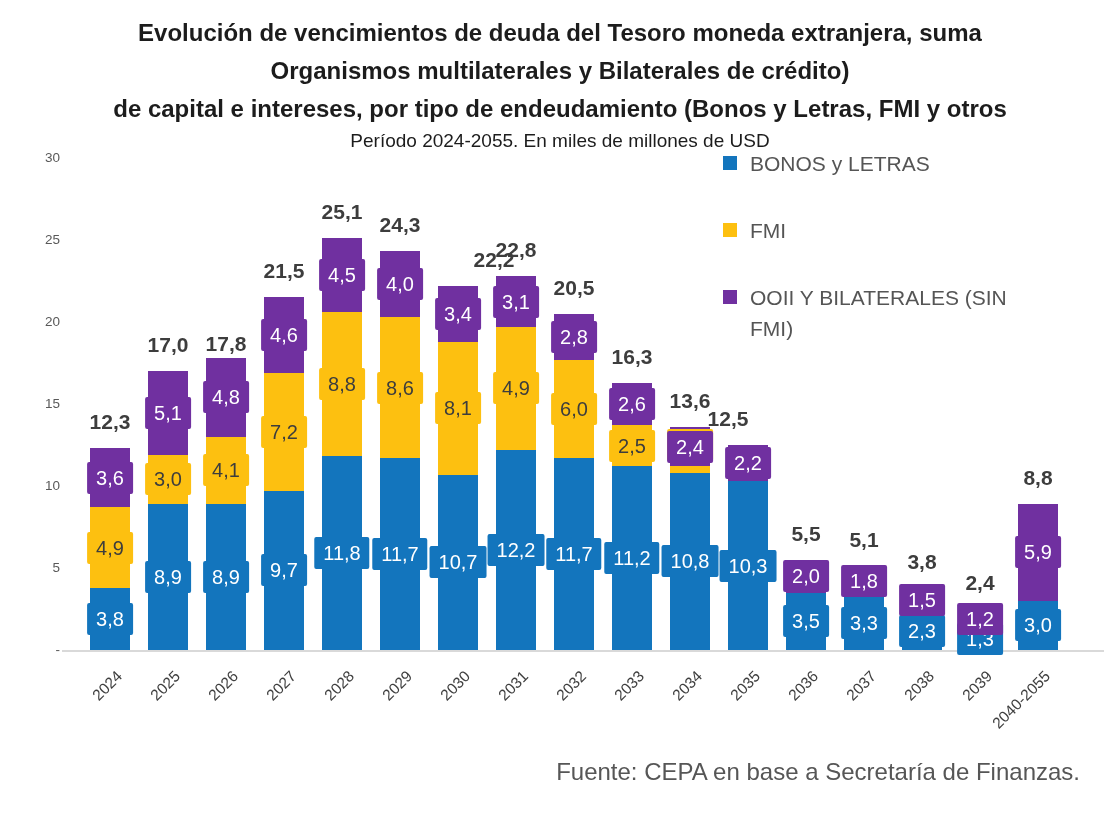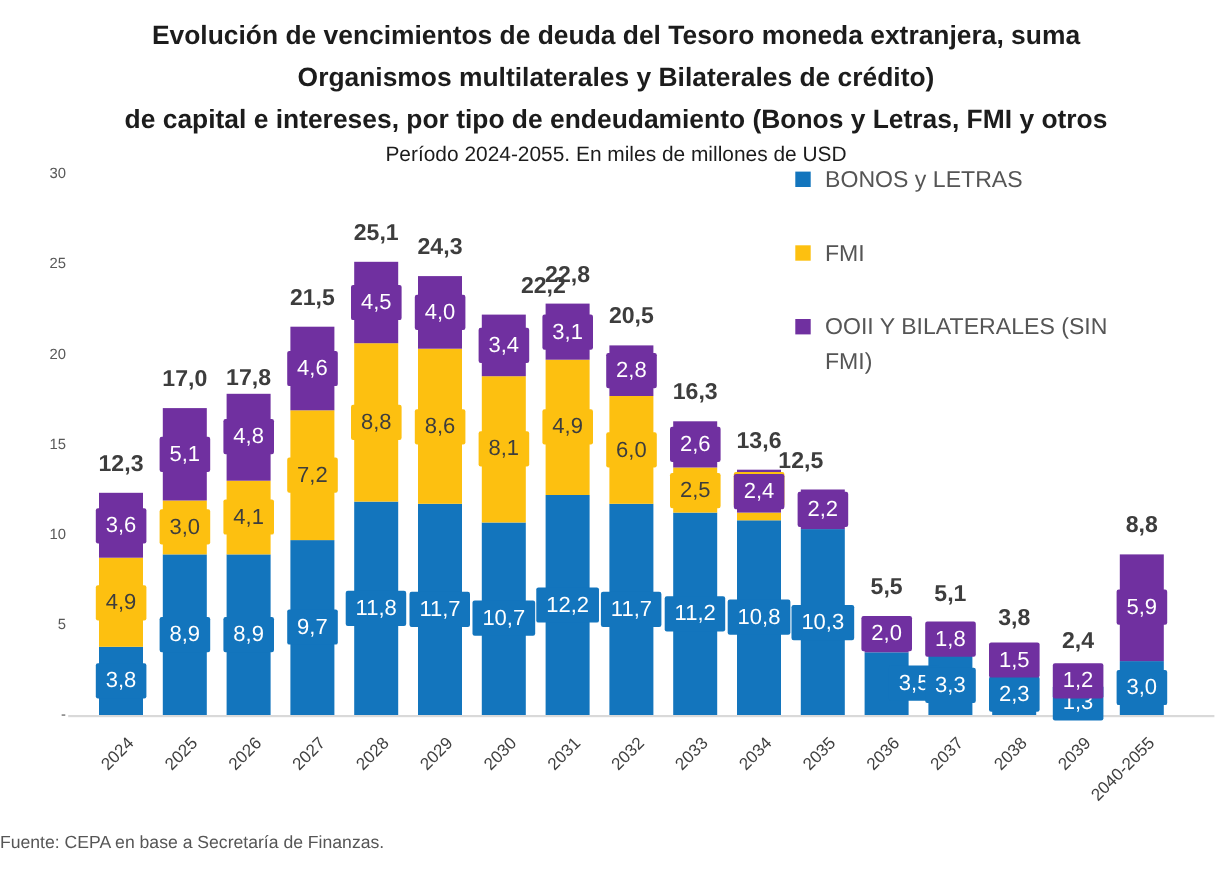--- a/index.html
+++ b/index.html
@@ -12,21 +12,21 @@
   .legend-entry{display:flex;align-items:flex-start;gap:13px;font-size:21px;color:#555555;line-height:31px;}
   .swatch{width:14px;height:14px;flex:0 0 14px;margin-top:8px;}
   .legend-label{width:300px;}
   .plot{position:absolute;left:0;top:0;width:1120px;height:813px;}
   .axis{position:absolute;background:#d9d9d9;}
   .yt{position:absolute;width:60px;text-align:right;font-size:13.5px;color:#595959;line-height:18px;}
   .seg{position:absolute;z-index:2;}
   .seg-label{position:absolute;transform:translate(-50%,-50%);padding:2px 9px;font-size:20px;line-height:28px;border-radius:2px;white-space:nowrap;z-index:3;}
   .total{position:absolute;transform:translateX(-50%);font-size:21px;font-weight:bold;color:#3d3d3d;line-height:24px;white-space:nowrap;z-index:4;}
   .xl{position:absolute;width:140px;text-align:right;font-size:15.5px;color:#3f3f3f;line-height:16px;white-space:nowrap;transform:rotate(-45deg);transform-origin:100% 0;z-index:1;}
-  .footer{position:absolute;top:758px;left:0;width:1080px;text-align:left;font-size:16px;color:#565656;z-index:5;}
+  .footer{position:absolute;top:758px;left:0;width:1080px;text-align:right;font-size:24px;color:#565656;z-index:5;}
 </style>
 </head>
 <body>
 
 <div class="stage">
 
   <div class="title-block">
     <div class="title-line">Evolución de vencimientos de deuda del Tesoro moneda extranjera, suma</div>
     <div class="title-line">Organismos multilaterales y Bilaterales de crédito)</div>
     <div class="title-line">de capital e intereses, por tipo de endeudamiento (Bonos y Letras, FMI y otros</div>
@@ -139,21 +139,21 @@
       <div class="xl" style="left: 496px; top: 668px;">2033</div>
       <div class="seg-label" style="left: 690px; top: 561.44px; background: rgb(19, 117, 189); color: rgb(255, 255, 255);">10,8</div>
       <div class="seg-label" style="left: 690px; top: 445px; background: rgb(253, 192, 16); color: rgb(61, 61, 61);">0,4</div>
       <div class="seg-label" style="left: 690px; top: 446.64px; background: rgb(112, 48, 160); color: rgb(255, 255, 255);">2,4</div>
       <div class="total" style="left: 690px; top: 388.96px;">13,6</div>
       <div class="xl" style="left: 554px; top: 668px;">2034</div>
       <div class="seg-label" style="left: 748px; top: 565.54px; background: rgb(19, 117, 189); color: rgb(255, 255, 255);">10,3</div>
       <div class="seg-label" style="left: 748px; top: 463.04px; background: rgb(112, 48, 160); color: rgb(255, 255, 255);">2,2</div>
       <div class="total" style="left: 728px; top: 407px;">12,5</div>
       <div class="xl" style="left: 612px; top: 668px;">2035</div>
-      <div class="seg-label" style="left: 806px; top: 621.3px; background: rgb(19, 117, 189); color: rgb(255, 255, 255); margin-left: 25px;">3,5</div>
+      <div class="seg-label" style="left: 806px; top: 621.3px; background: rgb(19, 117, 189); color: rgb(255, 255, 255);">3,5</div>
       <div class="seg-label" style="left: 806px; top: 576.2px; background: rgb(112, 48, 160); color: rgb(255, 255, 255);">2,0</div>
       <div class="total" style="left: 806px; top: 521.8px;">5,5</div>
       <div class="xl" style="left: 670px; top: 668px;">2036</div>
       <div class="seg-label" style="left: 864px; top: 622.94px; background: rgb(19, 117, 189); color: rgb(255, 255, 255);">3,3</div>
       <div class="seg-label" style="left: 864px; top: 581.12px; background: rgb(112, 48, 160); color: rgb(255, 255, 255);">1,8</div>
       <div class="total" style="left: 864px; top: 528.36px;">5,1</div>
       <div class="xl" style="left: 728px; top: 668px;">2037</div>
       <div class="seg-label" style="left: 922px; top: 631.14px; background: rgb(19, 117, 189); color: rgb(255, 255, 255);">2,3</div>
       <div class="seg-label" style="left: 922px; top: 599.98px; background: rgb(112, 48, 160); color: rgb(255, 255, 255);">1,5</div>
       <div class="total" style="left: 922px; top: 549.68px;">3,8</div>

